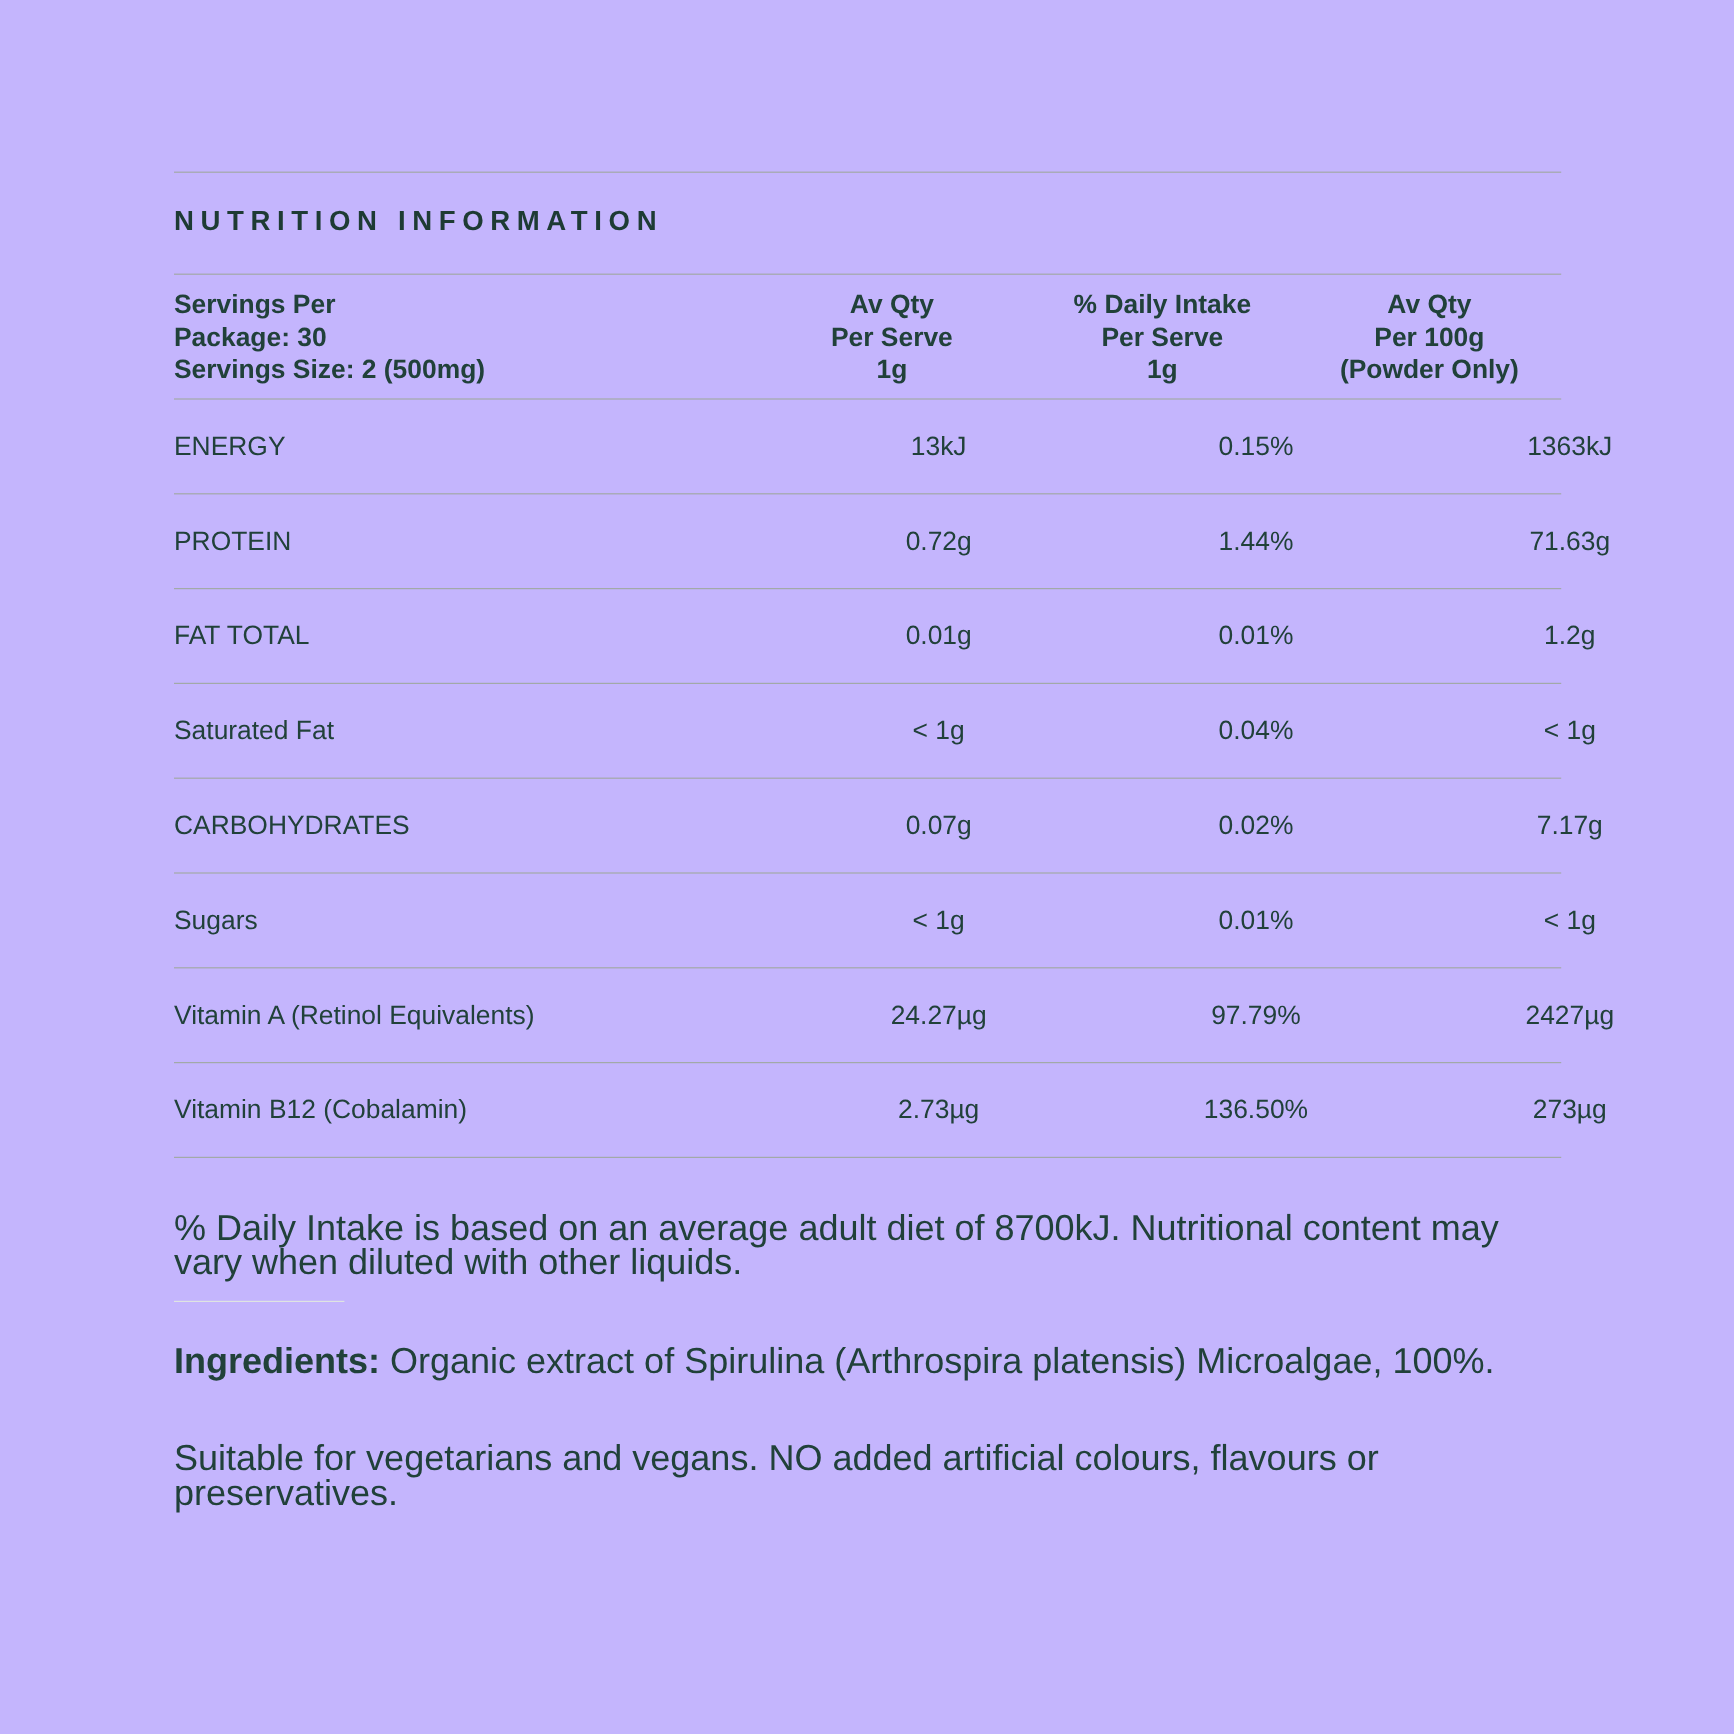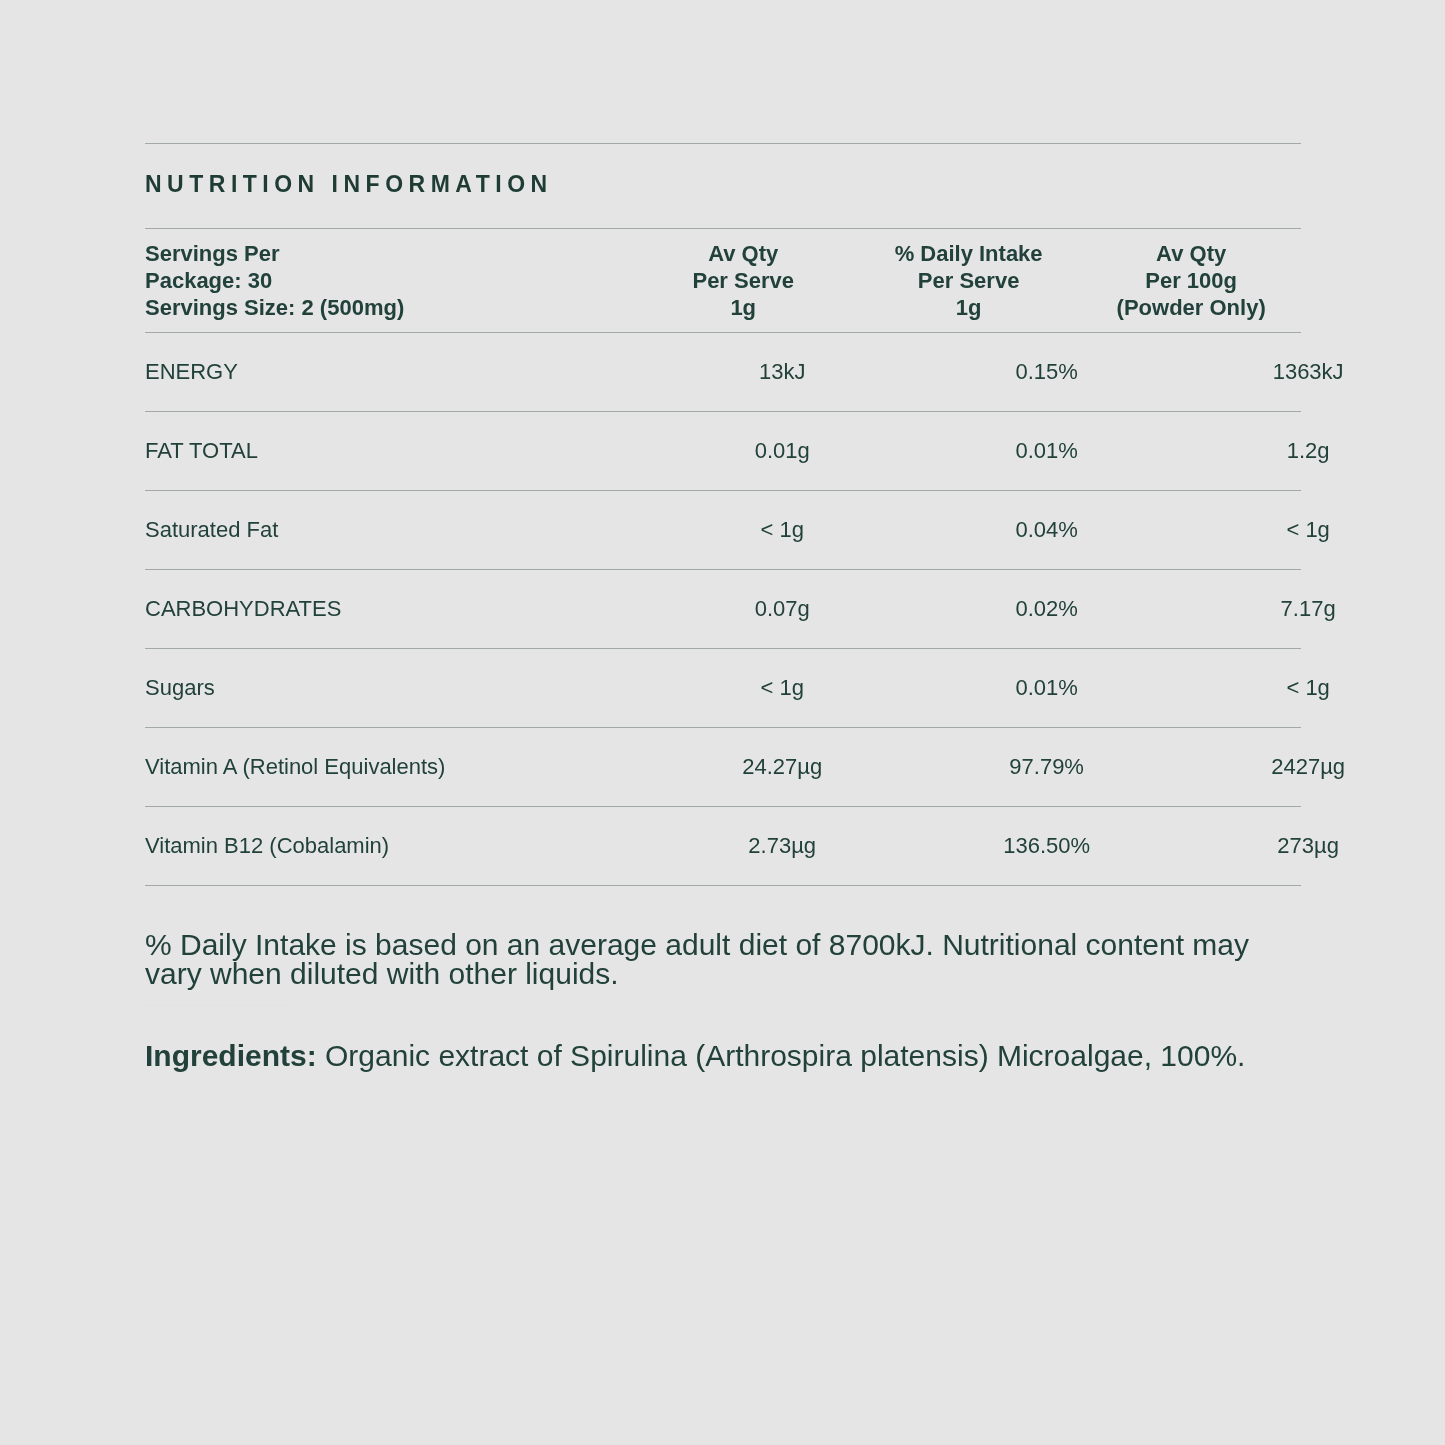--- a/index.html
+++ b/index.html
@@ -4,21 +4,21 @@
 <style>
   html, body {
     margin: 0;
     padding: 0;
     background: #ffffff;
   }
   .canvas {
     position: relative;
     width: 1445px;
     height: 1445px;
-    background: #e5e5e5;
+    background: #c4b5fd;
     font-family: "Liberation Sans", sans-serif;
     color: #21413a;
     overflow: hidden;
   }
   .content {
     position: absolute;
     left: 145px;
     top: 0;
     width: 1156px;
   }
@@ -108,20 +108,26 @@
       </div>
     </div>
 
     <div class="grid trow">
       <div class="cell left">ENERGY</div>
       <div class="cell">13kJ</div>
       <div class="cell">0.15%</div>
       <div class="cell">1363kJ</div>
     </div>
 
+    <div class="grid trow">
+      <div class="cell left">PROTEIN</div>
+      <div class="cell">0.72g</div>
+      <div class="cell">1.44%</div>
+      <div class="cell">71.63g</div>
+    </div>
 
     <div class="grid trow">
       <div class="cell left">FAT TOTAL</div>
       <div class="cell">0.01g</div>
       <div class="cell">0.01%</div>
       <div class="cell">1.2g</div>
     </div>
 
     <div class="grid trow">
       <div class="cell left">Saturated Fat</div>
@@ -156,16 +162,17 @@
       <div class="cell left">Vitamin B12 (Cobalamin)</div>
       <div class="cell">2.73µg</div>
       <div class="cell">136.50%</div>
       <div class="cell">273µg</div>
     </div>
 
     <div class="notes">
       <p class="note note-daily-intake">% Daily Intake is based on an average adult diet of 8700kJ. Nutritional content may vary when diluted with other liquids.</p>
       <div class="rule-faint"></div>
       <p class="note note-ingredients"><strong>Ingredients:</strong><span> Organic extract of Spirulina (Arthrospira platensis) Microalgae, 100%.</span></p>
+      <p class="note note-suitable">Suitable for vegetarians and vegans. NO added artificial colours, flavours or preservatives.</p>
     </div>
 
   </div>
 </div>
 
 </body></html>

